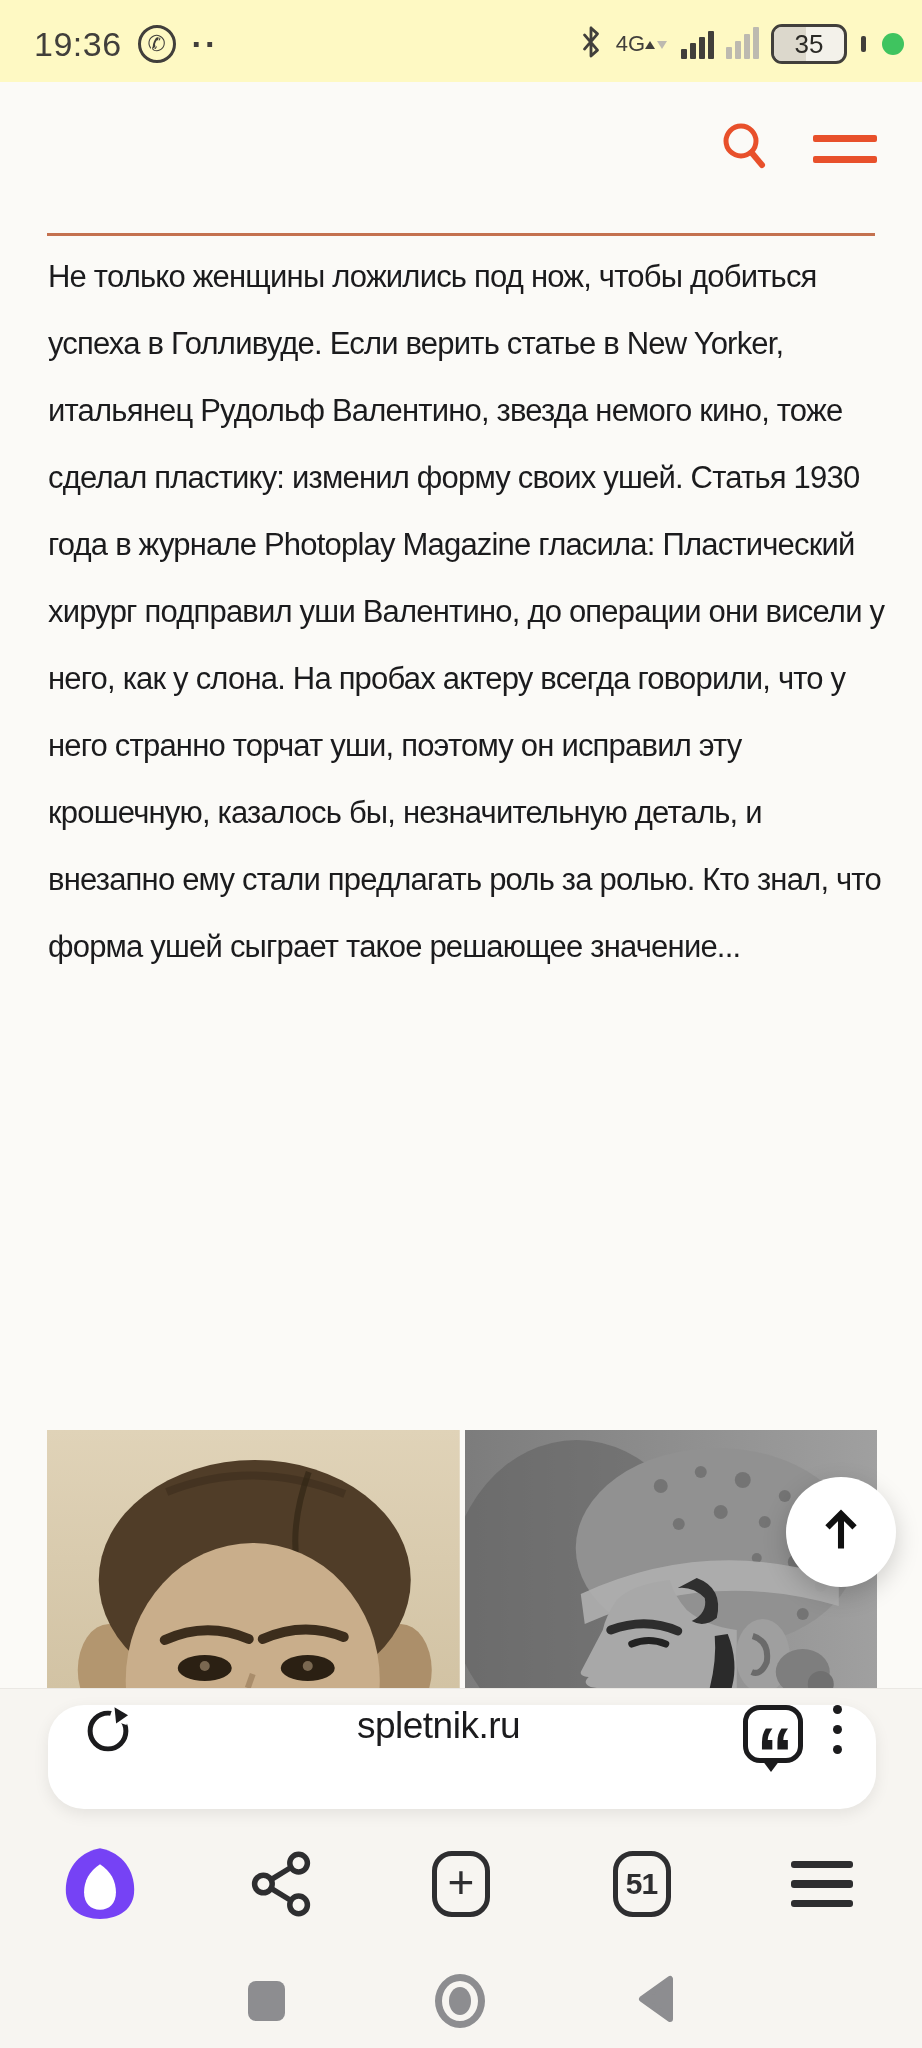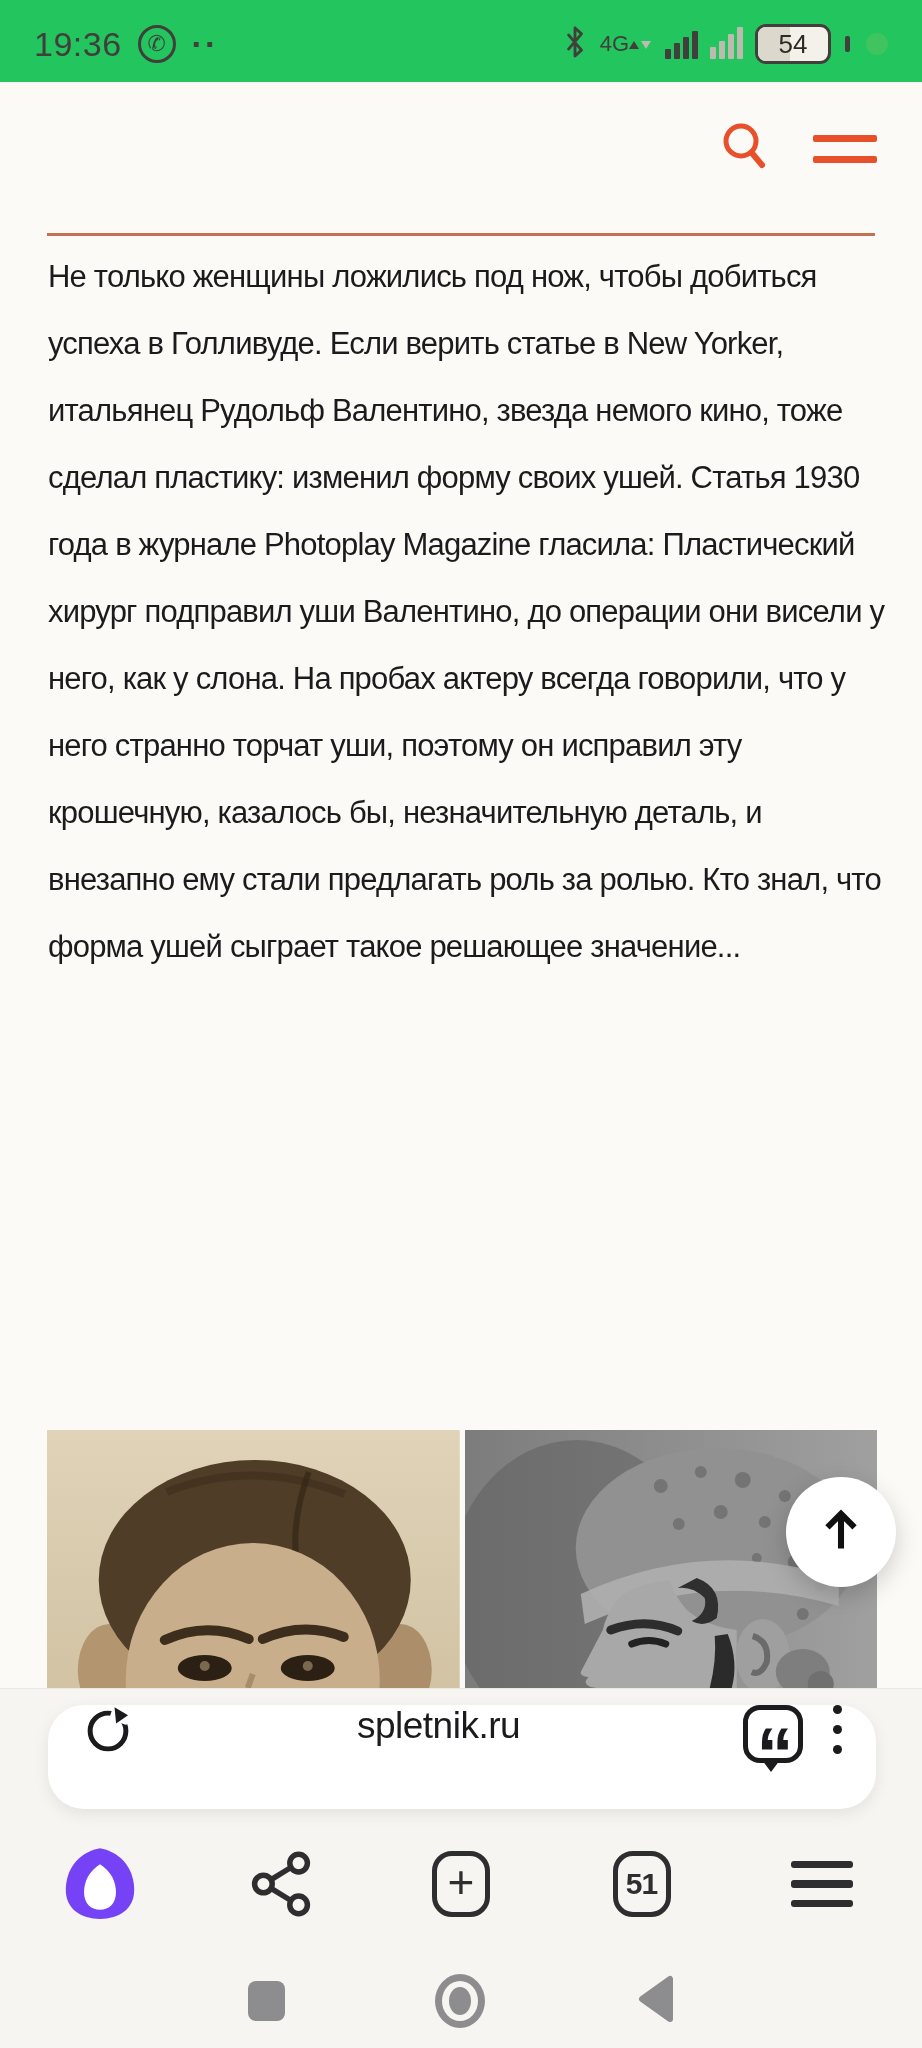--- a/index.html
+++ b/index.html
@@ -3,22 +3,22 @@
 <meta charset="utf-8">
 <style>
   html,body{margin:0;padding:0;background:#e9e9e9;}
   *{box-sizing:border-box;}
   .screen{
     position:relative;width:922px;height:2048px;margin:0 auto;overflow:hidden;
     background:#FBFAF7;font-family:"Liberation Sans","DejaVu Sans",sans-serif;
   }
   
   .status-bar{
-    position:absolute;top:0;left:0;width:100%;height:82px;background:#22c55e;
-    display:flex;align-items:center;padding:6px 34px 0 34px;color:#413F3B;
+    position:absolute;top:0;left:0;width:100%;height:82px;background:#fef9c3;
+    display:flex;align-items:center;padding:6px 18px 0 34px;color:#413F3B;
   }
   .sb-left{display:flex;align-items:center;gap:16px;}
   .sb-time{font-size:34px;font-weight:500;letter-spacing:.5px;}
   .wa-badge{width:38px;height:38px;border:3px solid #413F3B;border-radius:50%;
     display:flex;align-items:center;justify-content:center;font-size:22px;line-height:1;}
   .sb-dots{font-size:34px;font-weight:700;letter-spacing:2px;color:#413F3B;}
   .sb-right{margin-left:auto;display:flex;align-items:center;gap:12px;}
   .bars{display:flex;align-items:flex-end;gap:3px;height:30px;}
   .bars i{display:block;width:6px;border-radius:1px;}
   .bars.dark i{background:#413F3B;}
@@ -115,21 +115,21 @@
           <i style="height:28px"></i>
       </span>
       <span class="bars light">
         <i style="height:12px"></i>
           <i style="height:18px"></i>
           <i style="height:25px"></i>
           <i style="height:32px"></i>
       </span>
       <span class="battery">
         <span class="fill"></span>
-        <span class="num">54</span>
+        <span class="num">35</span>
       </span>
       <span class="battery-nub"></span>
       <span class="green-dot"></span>
     </div>
   </div>
 
   <div class="site-header">
     <div class="header-icons">
       <span>
         <svg width="52" height="54" viewBox="0 0 52 54">

